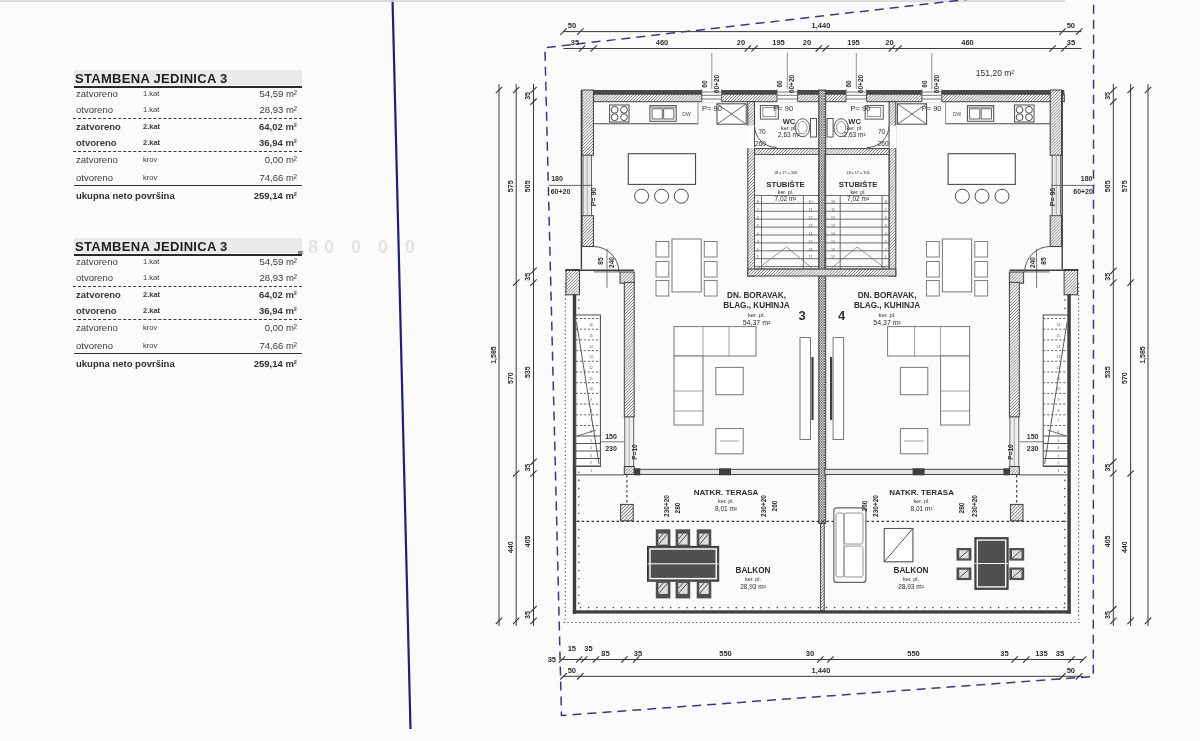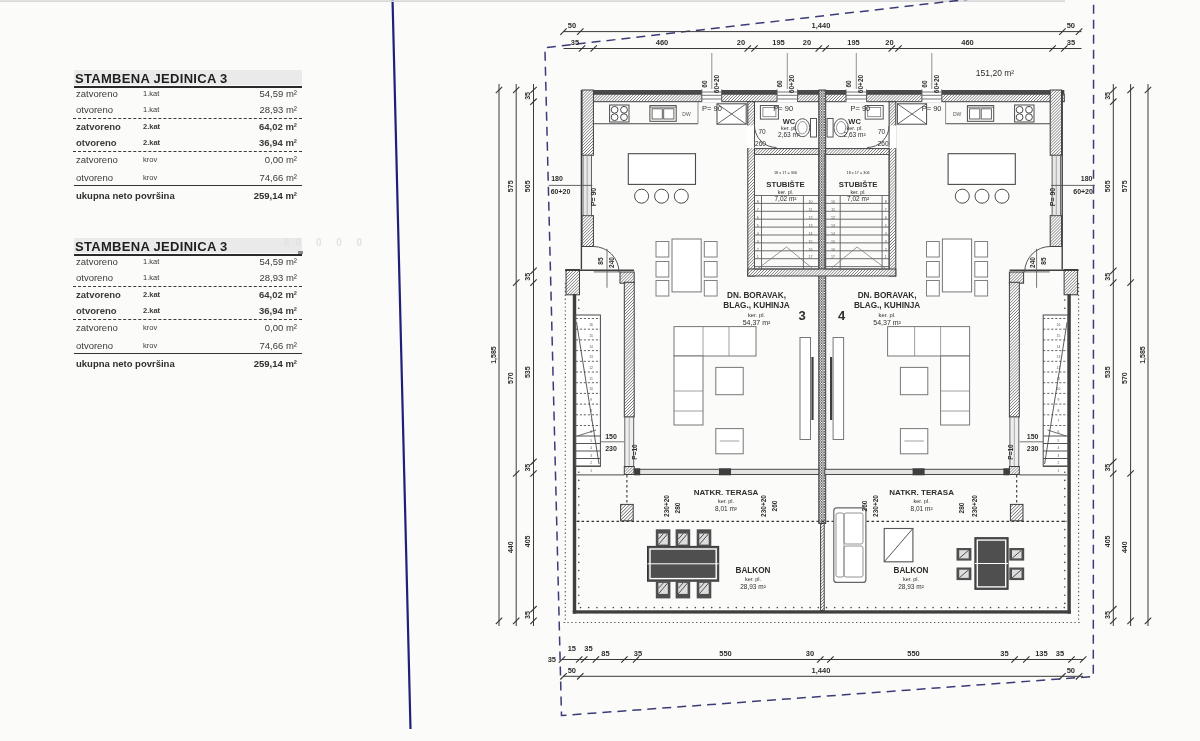--- a/index.html
+++ b/index.html
@@ -25,21 +25,21 @@
 <div style="position:absolute;left:76px;top:255.5px;width:221px;height:15px;font-size:9.5px;font-weight:normal;color:#3a3a3a"><span>zatvoreno</span><span style="position:absolute;left:67px;font-size:7.5px;top:1px">1.kat</span><span style="position:absolute;right:0;top:0">54,59 m²</span></div>
 <div style="position:absolute;left:76px;top:272.2px;width:221px;height:15px;font-size:9.5px;font-weight:normal;color:#3a3a3a"><span>otvoreno</span><span style="position:absolute;left:67px;font-size:7.5px;top:1px">1.kat</span><span style="position:absolute;right:0;top:0">28,93 m²</span></div>
 <div style="position:absolute;left:76px;top:289.1px;width:221px;height:15px;font-size:9.5px;font-weight:bold;color:#3a3a3a"><span>zatvoreno</span><span style="position:absolute;left:67px;font-size:7.5px;top:1px">2.kat</span><span style="position:absolute;right:0;top:0">64,02 m²</span></div>
 <div style="position:absolute;left:76px;top:305.3px;width:221px;height:15px;font-size:9.5px;font-weight:bold;color:#3a3a3a"><span>otvoreno</span><span style="position:absolute;left:67px;font-size:7.5px;top:1px">2.kat</span><span style="position:absolute;right:0;top:0">36,94 m²</span></div>
 <div style="position:absolute;left:76px;top:322.2px;width:221px;height:15px;font-size:9.5px;font-weight:normal;color:#3a3a3a"><span>zatvoreno</span><span style="position:absolute;left:67px;font-size:7.5px;top:1px">krov</span><span style="position:absolute;right:0;top:0">0,00 m²</span></div>
 <div style="position:absolute;left:76px;top:339.6px;width:221px;height:15px;font-size:9.5px;font-weight:normal;color:#3a3a3a"><span>otvoreno</span><span style="position:absolute;left:67px;font-size:7.5px;top:1px">krov</span><span style="position:absolute;right:0;top:0">74,66 m²</span></div>
 <div style="position:absolute;left:73px;top:285.8px;width:229px;height:0;border-top:1.6px dashed #3a3a3a"></div>
 <div style="position:absolute;left:73px;top:319.2px;width:229px;height:0;border-top:1.6px dashed #3a3a3a"></div>
 <div style="position:absolute;left:74px;top:353.3px;width:228px;height:0;border-top:1.4px solid #333"></div>
 <div style="position:absolute;left:76px;top:357.5px;width:221px;height:15px;font-size:9.5px;font-weight:bold;color:#2e2e2e"><span>ukupna neto površina</span><span style="position:absolute;right:0;top:0">259,14 m²</span></div>
-<div style="position:absolute;left:284px;top:237px;width:170px;height:17px;color:#e3e3e3;font-size:10px;font-weight:bold;letter-spacing:6px;filter:blur(0.6px)">80 0 0 0</div>
+<div style="position:absolute;left:308px;top:237px;width:170px;height:17px;color:#e3e3e3;font-size:18px;font-weight:bold;letter-spacing:6px;filter:blur(0.6px)">80 0 0 0</div>
 <div style="position:absolute;left:298px;top:251px;width:5px;height:2.5px;background:#8a8a8a"></div>
 <svg width="1200" height="741" viewBox="0 0 1200 741" style="position:absolute;left:0;top:0">
 <line x1="392.5" y1="-2" x2="410.5" y2="729" stroke="#20207a" stroke-width="2.2"></line>
 <line x1="0" y1="1.2" x2="1065" y2="1.2" stroke="#d9d9d9" stroke-width="1.8"></line>
 <path d="M988,-3 L544.9,47.7 L561.5,715.5 L1093.3,676.5 L1093.6,-3" fill="none" stroke="#3b3b78" stroke-width="1.5" stroke-dasharray="9,6"></path>
 <line x1="563.5" y1="622.5" x2="1080.0" y2="622.5" stroke="#555" stroke-width="1.1" stroke-dasharray="1.3,2.6" stroke-linecap="butt"></line>
 <line x1="565.3" y1="283.0" x2="565.3" y2="622.5" stroke="#555" stroke-width="1.1" stroke-dasharray="1.3,2.6" stroke-linecap="butt"></line>
 <line x1="1078.6" y1="283.0" x2="1078.6" y2="622.5" stroke="#555" stroke-width="1.1" stroke-dasharray="1.3,2.6" stroke-linecap="butt"></line>
 <defs>
 <pattern id="h45" width="2.1" height="2.1" patternUnits="userSpaceOnUse" patternTransform="rotate(45)">

